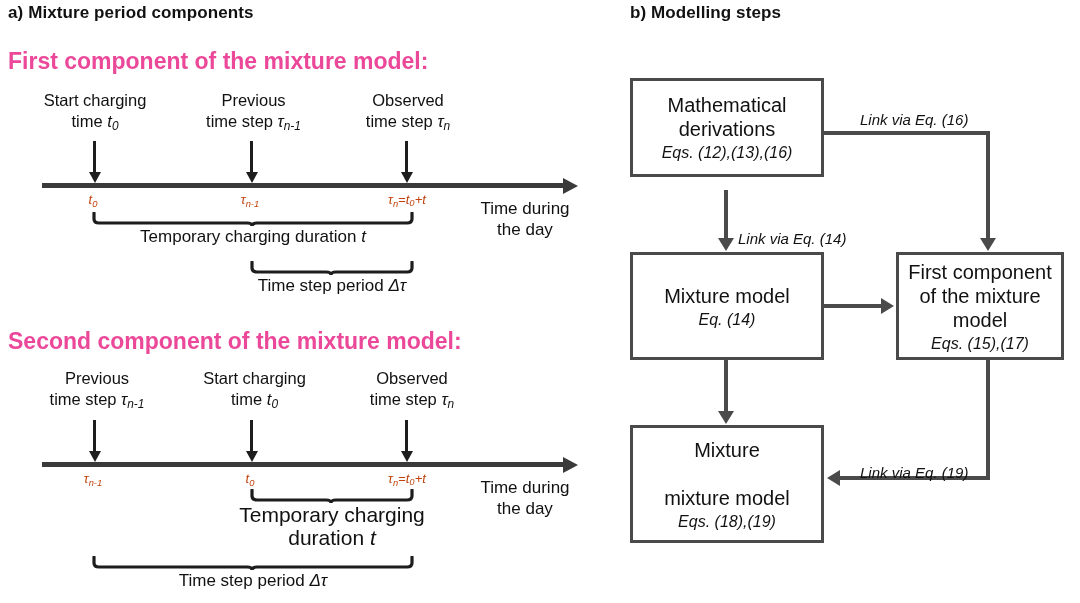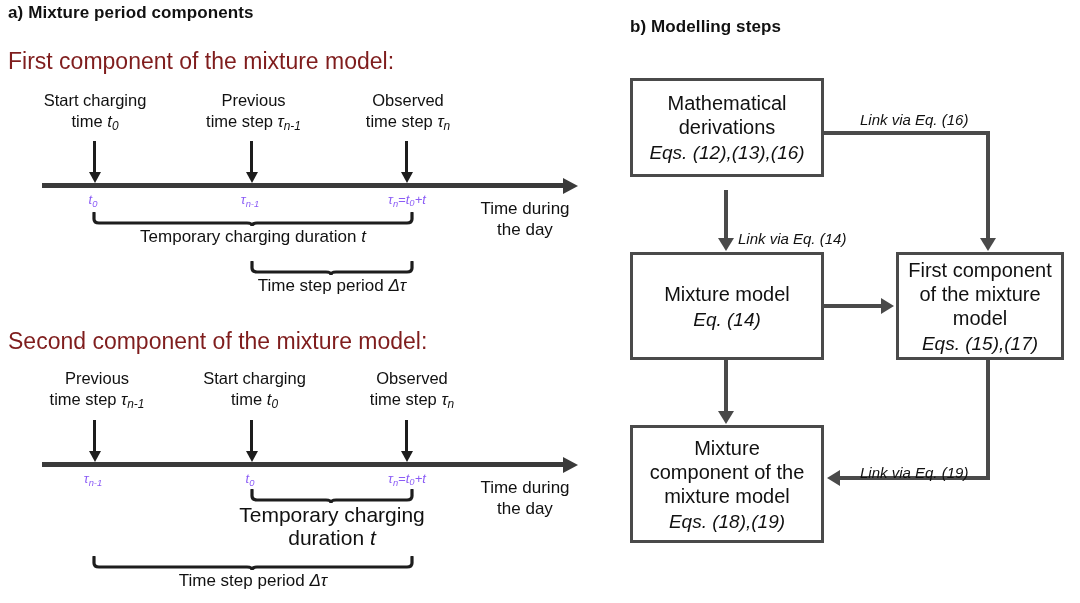--- a/index.html
+++ b/index.html
@@ -22,22 +22,22 @@
   .panel-caption {
     font-size: 17px;
     font-weight: 600;
     color: #111111;
     letter-spacing: 0.1px;
   }
 
   
   .section-heading {
     font-size: 23px;
-    font-weight: 400;
-    color: #7f1d1d;
+    font-weight: 700;
+    color: #ec4899;
     white-space: nowrap;
   }
 
   
   .tl-label {
     font-size: 16.5px;
     line-height: 21px;
     color: #111111;
     text-align: center;
     white-space: nowrap;
@@ -48,21 +48,21 @@
     font-size: 0.72em;
     font-style: italic;
     vertical-align: -0.28em;
     line-height: 0;
   }
 
   
   .tick-text {
     font-size: 13px;
     font-style: italic;
-    color: #8b5cf6;
+    color: #c2410c;
     white-space: nowrap;
     text-align: center;
   }
 
   
   .axis-line {
     height: 5px;
     background: #3a3a3a;
   }
   .axis-head {
@@ -104,21 +104,21 @@
     justify-content: center;
     text-align: center;
     padding: 4px 6px;
   }
   .fc-title {
     font-size: 20px;
     line-height: 24px;
     color: #111111;
   }
   .fc-sub {
-    font-size: 19px;
+    font-size: 16px;
     font-style: italic;
     color: #111111;
     margin-top: 3px;
   }
 
   
   .conn-v { width: 4px; background: #4a4a4a; }
   .conn-h { height: 4px; background: #4a4a4a; }
   .arrow-down {
     width: 0; height: 0;
@@ -262,21 +262,21 @@
     <span>duration </span><span class="math">t</span>
   </div>
 
   <svg class="abs" style="left:92px; top:556px;" width="322" height="14" viewBox="0 0 322 14">
     <path d="M2,1 L2,7 Q2,11 7,11 L155,11 Q160,11 160,14 Q160,11 165,11 L315,11 Q320,11 320,7 L320,1" fill="none" stroke="#1d1d1d" stroke-width="3.2" stroke-linecap="round" stroke-linejoin="round"></path>
   </svg>
   <div class="abs tl-label" style="left:92px; top:570px; width:322px; font-size:17px;">
     <span>Time step period </span><span class="math">Δτ</span>
   </div>
 
-  <div class="abs panel-caption" style="left:630px; top:17px;">b) Modelling steps</div>
+  <div class="abs panel-caption" style="left:630px; top:3px;">b) Modelling steps</div>
 
   <div class="abs conn-h" style="left:821px; top:131px; width:169px;"></div>
   <div class="abs conn-v" style="left:986px; top:131px; height:108px;"></div>
   <div class="abs arrow-down" style="left:980px; top:238px;"></div>
   <div class="abs link-label" style="left:860px; top:111px;">Link via Eq. (16)</div>
 
   <div class="abs conn-v" style="left:724px; top:190px; height:49px;"></div>
   <div class="abs arrow-down" style="left:718px; top:238px;"></div>
   <div class="abs link-label" style="left:738px; top:230px;">Link via Eq. (14)</div>
 
@@ -309,19 +309,19 @@
       <span>First component</span><br>
       <span>of the mixture</span><br>
       <span>model</span>
     </div>
     <div class="fc-sub">Eqs. (15),(17)</div>
   </div>
 
   <div class="abs fc-box" style="left:630px; top:425px; width:194px; height:118px;">
     <div class="fc-title">
       <span>Mixture</span><br>
-      <span>component of the</span><br>
+      <br>
       <span>mixture model</span>
     </div>
     <div class="fc-sub">Eqs. (18),(19)</div>
   </div>
 
 </div>
 
 </body></html>

